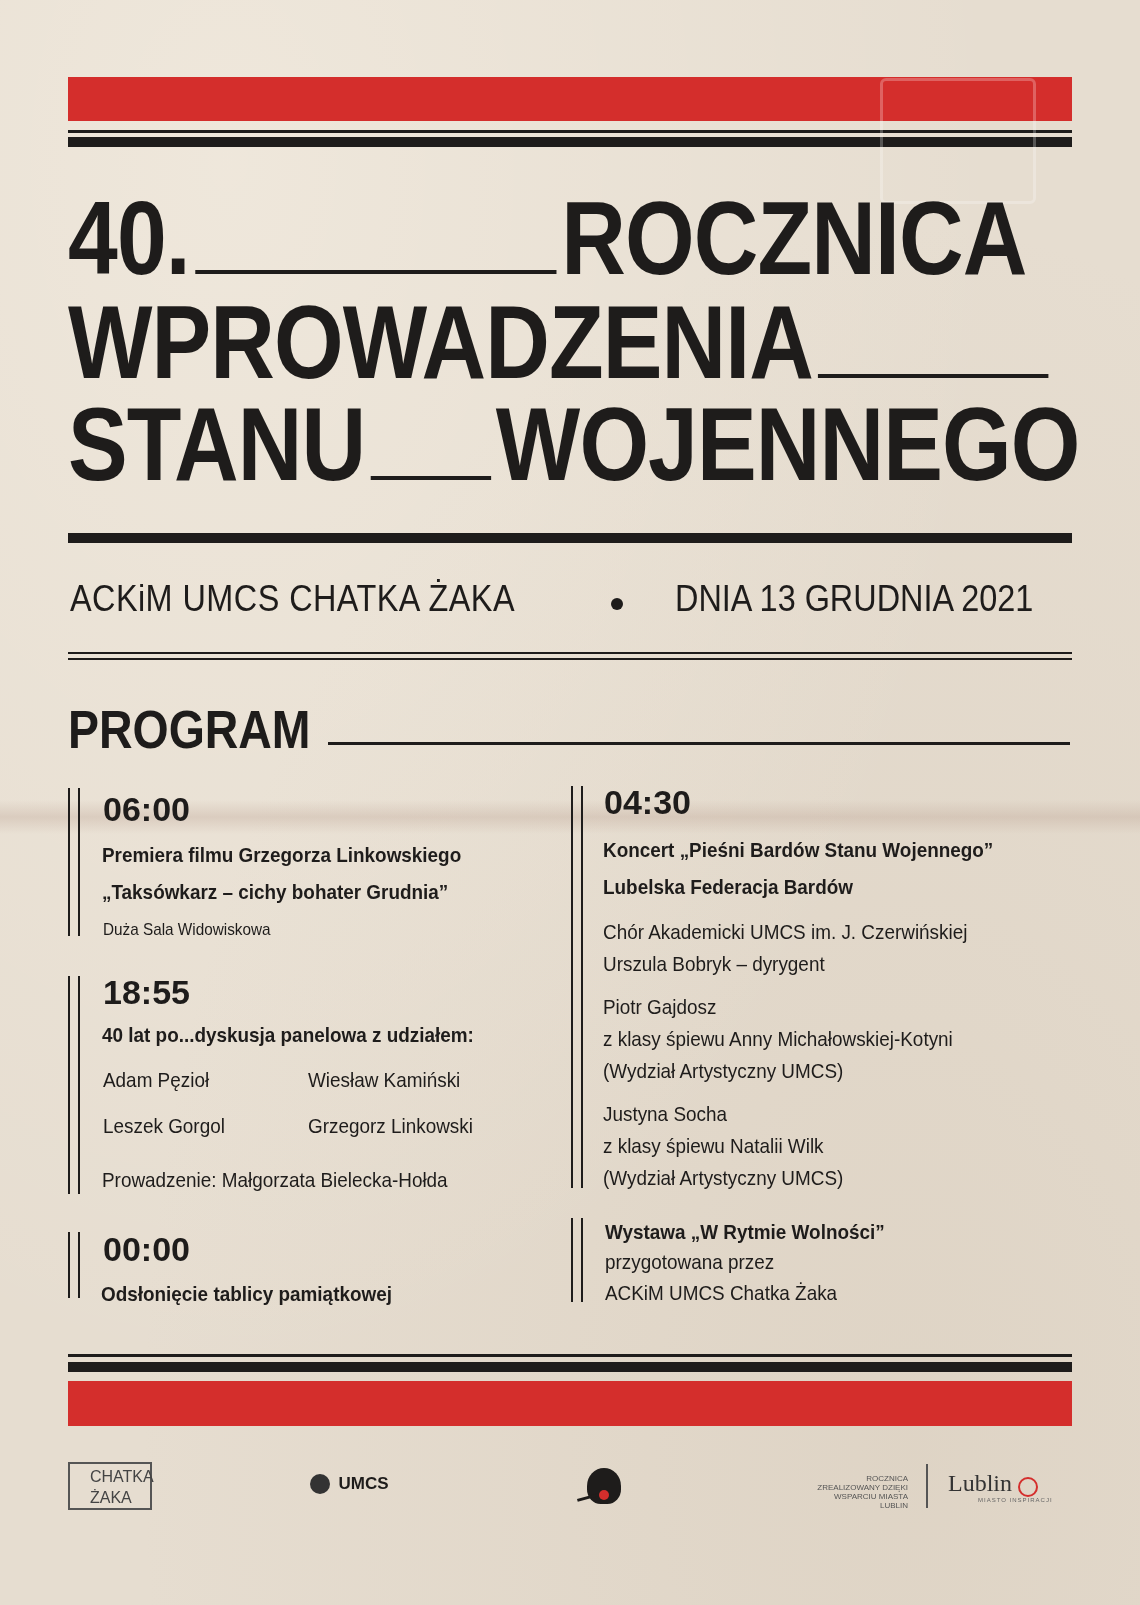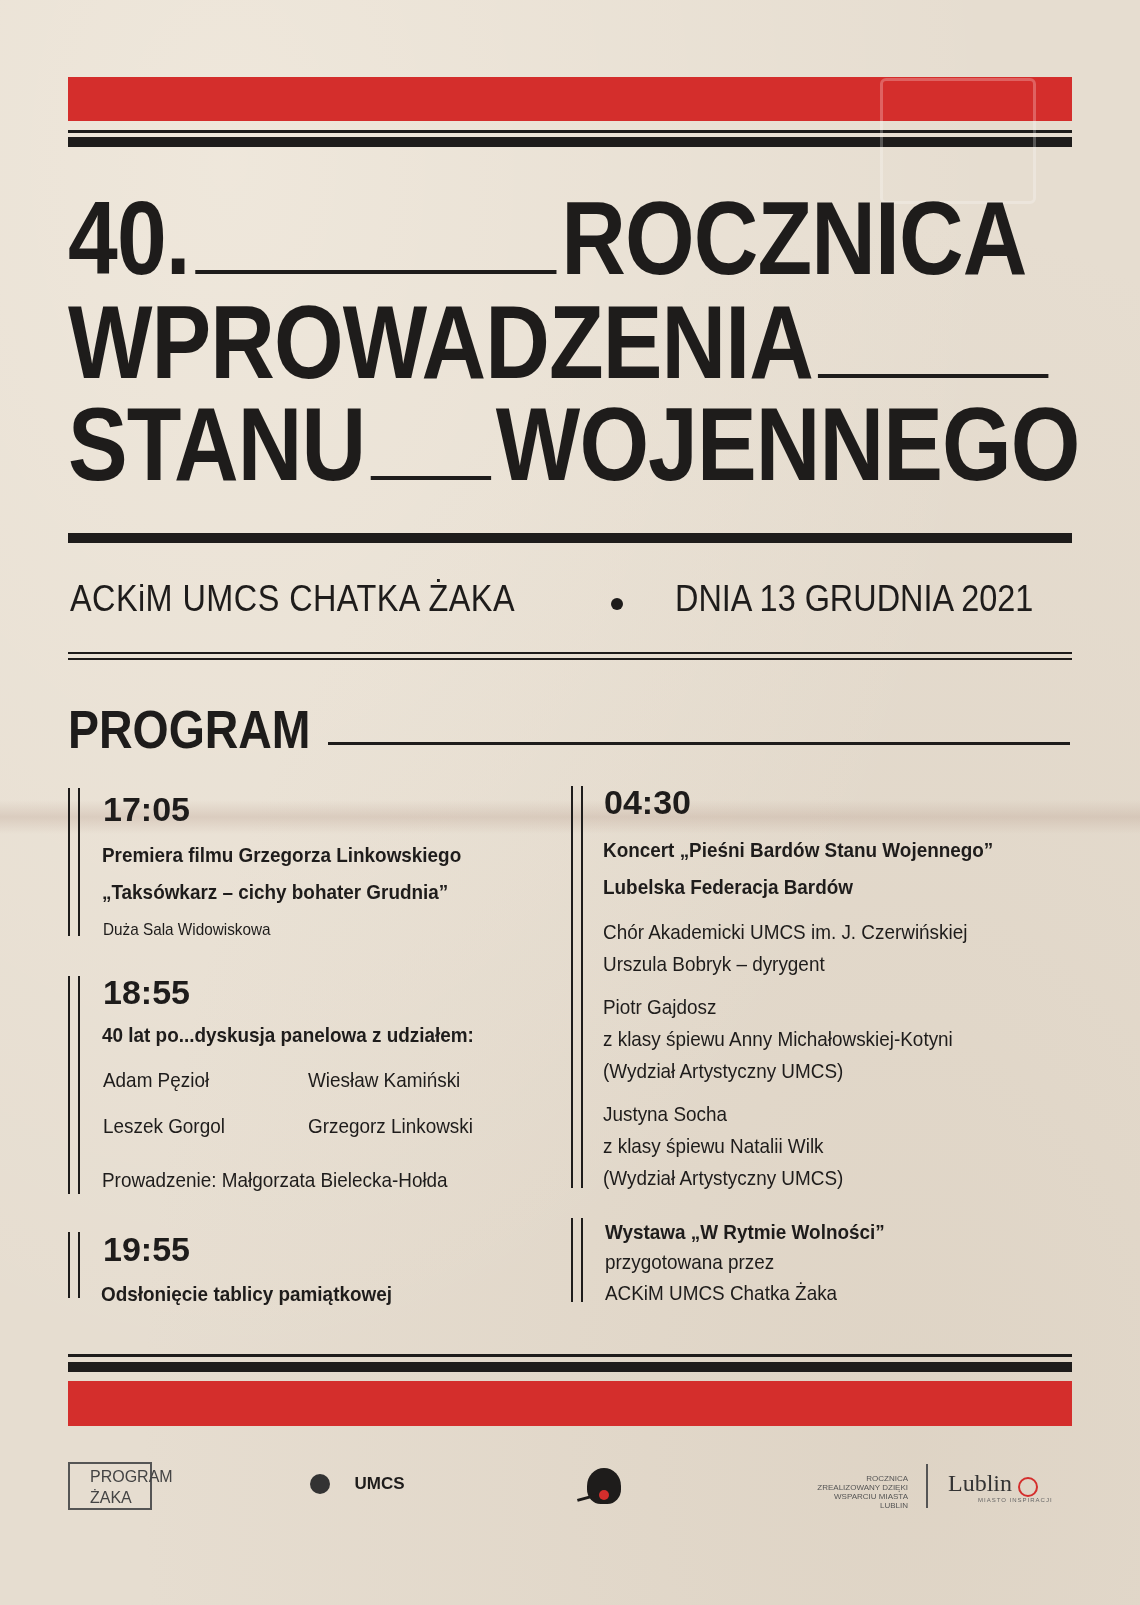--- a/index.html
+++ b/index.html
@@ -75,36 +75,36 @@
 
 <div class="abs black-rule" style="left:68px; top:652px; width:1004px; height:2px;"></div>
 <div class="abs black-rule" style="left:68px; top:658px; width:1004px; height:2px;"></div>
 
 <div class="program-title">PROGRAM</div>
 <div class="abs black-rule" style="left:328px; top:742px; width:742px; height:3px;"></div>
 
 <div class="fold"></div>
 
 <div class="vbar" style="left:68px; top:788px; height:148px;"></div>
-<div class="time" style="left:103px; top:790px;">17:05</div>
+<div class="time" style="left:103px; top:790px;">06:00</div>
 <div class="txt-b" style="left:102px; top:843px;">Premiera filmu Grzegorza Linkowskiego</div>
 <div class="txt-b" style="left:102px; top:880px;">„Taksówkarz – cichy bohater Grudnia”</div>
 <div class="txt-s" style="left:103px; top:920px;">Duża Sala Widowiskowa</div>
 
 <div class="vbar" style="left:68px; top:976px; height:218px;"></div>
 <div class="time" style="left:103px; top:973px;">18:55</div>
 <div class="txt-b" style="left:102px; top:1023px;">40 lat po...dyskusja panelowa z udziałem:</div>
 <div class="txt" style="left:103px; top:1068px;">Adam Pęzioł</div>
 <div class="txt" style="left:308px; top:1068px;">Wiesław Kamiński</div>
 <div class="txt" style="left:103px; top:1114px;">Leszek Gorgol</div>
 <div class="txt" style="left:308px; top:1114px;">Grzegorz Linkowski</div>
 <div class="txt" style="left:102px; top:1168px;">Prowadzenie: Małgorzata Bielecka-Hołda</div>
 
 <div class="vbar" style="left:68px; top:1232px; height:66px;"></div>
-<div class="time" style="left:103px; top:1230px;">19:55</div>
+<div class="time" style="left:103px; top:1230px;">00:00</div>
 <div class="txt-b" style="left:101px; top:1282px;">Odsłonięcie tablicy pamiątkowej</div>
 
 <div class="vbar" style="left:571px; top:786px; height:402px;"></div>
 <div class="time" style="left:604px; top:783px;">04:30</div>
 <div class="txt-b" style="left:603px; top:838px;">Koncert „Pieśni Bardów Stanu Wojennego”</div>
 <div class="txt-b" style="left:603px; top:875px;">Lubelska Federacja Bardów</div>
 <div class="txt" style="left:603px; top:920px;">Chór Akademicki UMCS im. J. Czerwińskiej</div>
 <div class="txt" style="left:603px; top:952px;">Urszula Bobryk – dyrygent</div>
 <div class="txt" style="left:603px; top:995px;">Piotr Gajdosz</div>
 <div class="txt" style="left:603px; top:1027px;">z klasy śpiewu Anny Michałowskiej-Kotyni</div>
@@ -116,26 +116,26 @@
 <div class="vbar" style="left:571px; top:1218px; height:84px;"></div>
 <div class="txt-b" style="left:605px; top:1220px;">Wystawa „W Rytmie Wolności”</div>
 <div class="txt" style="left:605px; top:1250px;">przygotowana przez</div>
 <div class="txt" style="left:605px; top:1281px;">ACKiM UMCS Chatka Żaka</div>
 
 <div class="abs black-rule" style="left:68px; top:1354px; width:1004px; height:3px;"></div>
 <div class="abs black-rule" style="left:68px; top:1362px; width:1004px; height:10px;"></div>
 <div class="abs red-bar" style="left:68px; top:1381px; width:1004px; height:45px;"></div>
 
 <div class="logo-box">
-  <div class="logo-box-text" style="width:56px;">PROGRAM ŻAKA</div>
+  <div class="logo-box-text" style="width:56px;">CHATKA ŻAKA</div>
 </div>
 
 <div class="abs" style="left:310px; top:1474px;">
   <span style="display:inline-block; width:20px; height:20px; border-radius:50%; background:#333; vertical-align:middle;"></span>
-  <span style="font-weight:700; font-size:17px; vertical-align:middle; margin-left:20px;">UMCS</span>
+  <span style="font-weight:700; font-size:17px; vertical-align:middle; margin-left:4px;">UMCS</span>
 </div>
 
 <div class="abs" style="left:575px; top:1462px; width:50px; height:48px;">
   <div style="position:absolute; left:12px; top:6px; width:34px; height:36px; border-radius:50% 50% 40% 40%; background:#1e1c1b;"></div>
   <div style="position:absolute; left:2px; top:34px; width:22px; height:3px; background:#1e1c1b; transform:rotate(-15deg);"></div>
   <div style="position:absolute; left:24px; top:28px; width:10px; height:10px; border-radius:50%; background:#d42e2c;"></div>
 </div>
 
 <div class="logo-small" style="left:808px; top:1474px; width:100px;">ROCZNICA ZREALIZOWANY DZIĘKI WSPARCIU MIASTA LUBLIN</div>
 <div class="abs black-rule" style="left:926px; top:1464px; width:2px; height:44px; background:#555;"></div>

